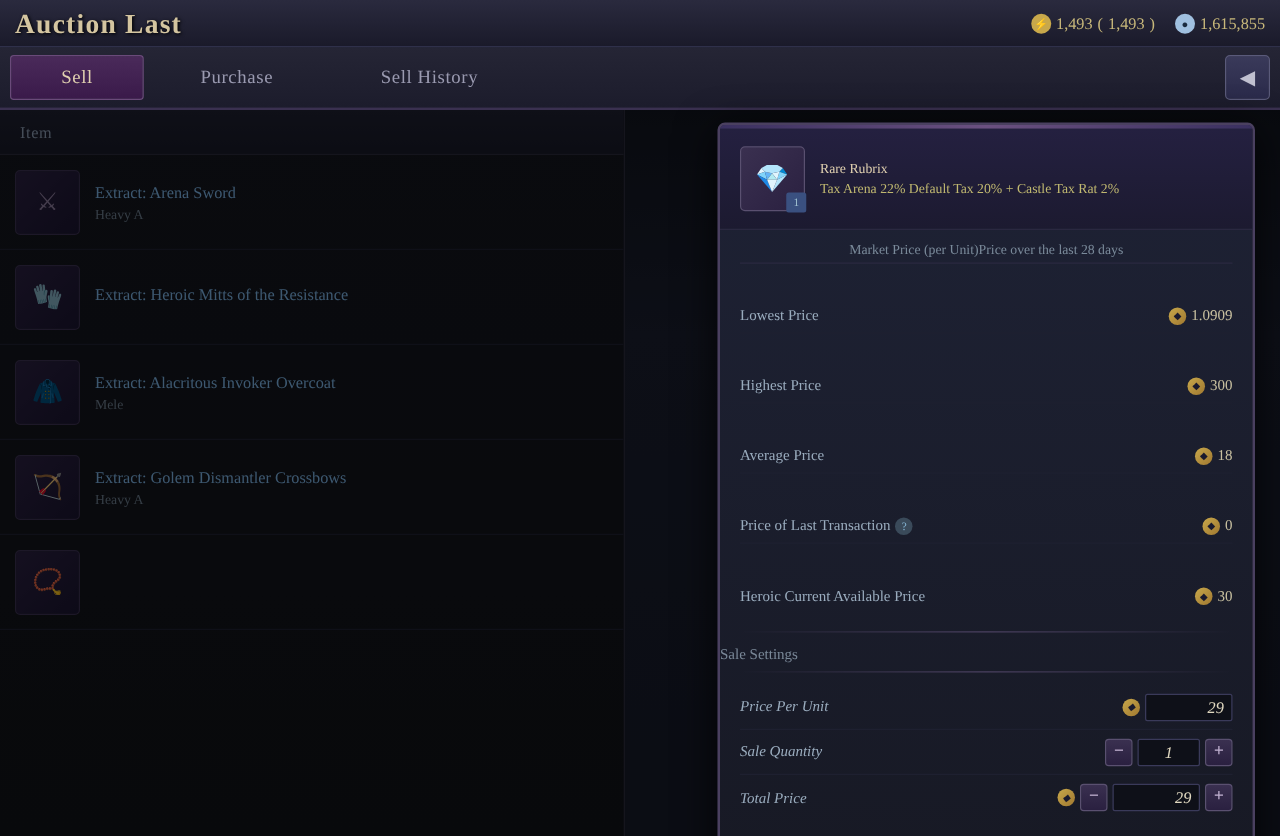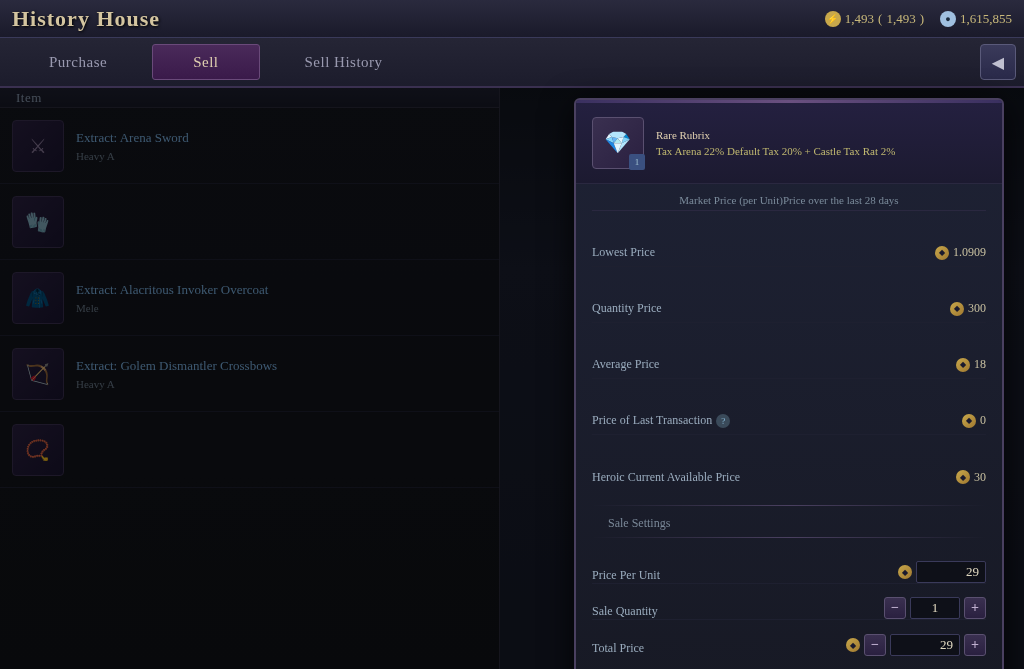--- a/index.html
+++ b/index.html
@@ -115,21 +115,21 @@
     }
 
     
     .item-list {
       width: 500px;
       background: linear-gradient(180deg, #14161e 0%, #111318 100%);
       border-right: 1px solid #2a2a3a;
       overflow: hidden;
     }
     .item-list-header {
-      height: 20px;
+      height: 36px;
       display: flex;
       align-items: center;
       padding: 0 16px;
       background: linear-gradient(180deg, #1e2030 0%, #181a28 100%);
       border-bottom: 1px solid #2a2a3a;
       font-size: 13px;
       color: #8a9ab0;
       letter-spacing: 0.5px;
     }
     .item-row {
@@ -315,35 +315,36 @@
 
     
     .section-divider {
       height: 1px;
       background: linear-gradient(90deg, transparent, #4a4060, transparent);
       margin: 4px 16px;
     }
     .section-label {
       font-size: 12px;
       color: #7a8898;
-      padding: 6px 32px 2px;
+      padding: 6px 0 2px;
     }
 
     
     .sale-settings {
       padding: 6px 16px;
     }
     .sale-row {
       display: flex;
-      align-items: flex-end;
+      align-items: center;
       justify-content: space-between;
       height: 36px;
       font-size: 12px;
       color: #9aacbe;
       border-bottom: 1px solid #1e2030;
+      font-style: italic;
     }
     .sale-row:last-child {
       border-bottom: none;
     }
     .input-group {
       display: flex;
       align-items: center;
       gap: 4px;
     }
     .qty-btn {
@@ -425,39 +426,39 @@
       cursor: pointer;
       letter-spacing: 0.5px;
     }
   </style>
 </head>
 <body>
 
 <div class="bg"></div>
 
 <div class="title-bar">
-  <span class="title-bar-title">History House</span>
+  <span class="title-bar-title">Auction Last</span>
   <div class="title-bar-currency">
     <div class="currency-item">
       <div class="currency-icon">⚡</div>
       <span>1,493</span>
       <span>(</span>
       <span>1,493</span>
       <span>)</span>
     </div>
     <div class="currency-item">
       <div class="currency-icon" style="background:#a0c0e0; color:#1a2a3e;">●</div>
       <span>1,615,855</span>
     </div>
   </div>
 </div>
 
 <div class="nav-tabs">
+  <div class="nav-tab active">Sell</div>
   <div class="nav-tab">Purchase</div>
-  <div class="nav-tab active">Sell</div>
   <div class="nav-tab">Sell History</div>
   <div class="nav-back-btn">◀</div>
 </div>
 
 <div class="main-content">
 
   <div class="item-list">
     <div class="item-list-header">
       <span>Item</span>
     </div>
@@ -466,20 +467,21 @@
       <div class="item-icon">⚔</div>
       <div class="item-info">
         <div class="item-name">Extract: Arena Sword</div>
         <div class="item-type">Heavy A</div>
       </div>
     </div>
 
     <div class="item-row">
       <div class="item-icon" style="color:#70a0c0;">🧤</div>
       <div class="item-info">
+        <div class="item-name">Extract: Heroic Mitts of the Resistance</div>
       </div>
     </div>
 
     <div class="item-row">
       <div class="item-icon">🧥</div>
       <div class="item-info">
         <div class="item-name">Extract: Alacritous Invoker Overcoat</div>
         <div class="item-type">Mele</div>
       </div>
     </div>
@@ -530,21 +532,21 @@
             <span>Lowest Price</span>
           </div>
           <div class="price-row-value">
             <div class="coin-icon-sm">◆</div>
             <span>1.0909</span>
           </div>
         </div>
 
         <div class="price-row">
           <div class="price-row-label">
-            <span>Quantity Price</span>
+            <span>Highest Price</span>
           </div>
           <div class="price-row-value">
             <div class="coin-icon-sm">◆</div>
             <span>300</span>
           </div>
         </div>
 
         <div class="price-row">
           <div class="price-row-label">
             <span>Average Price</span>

